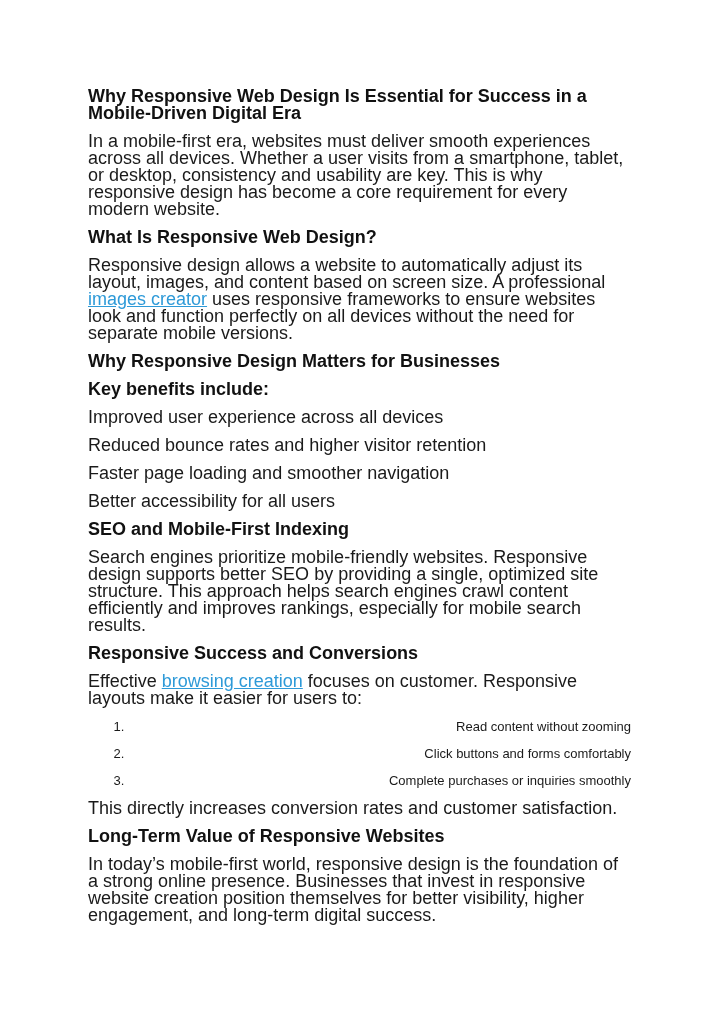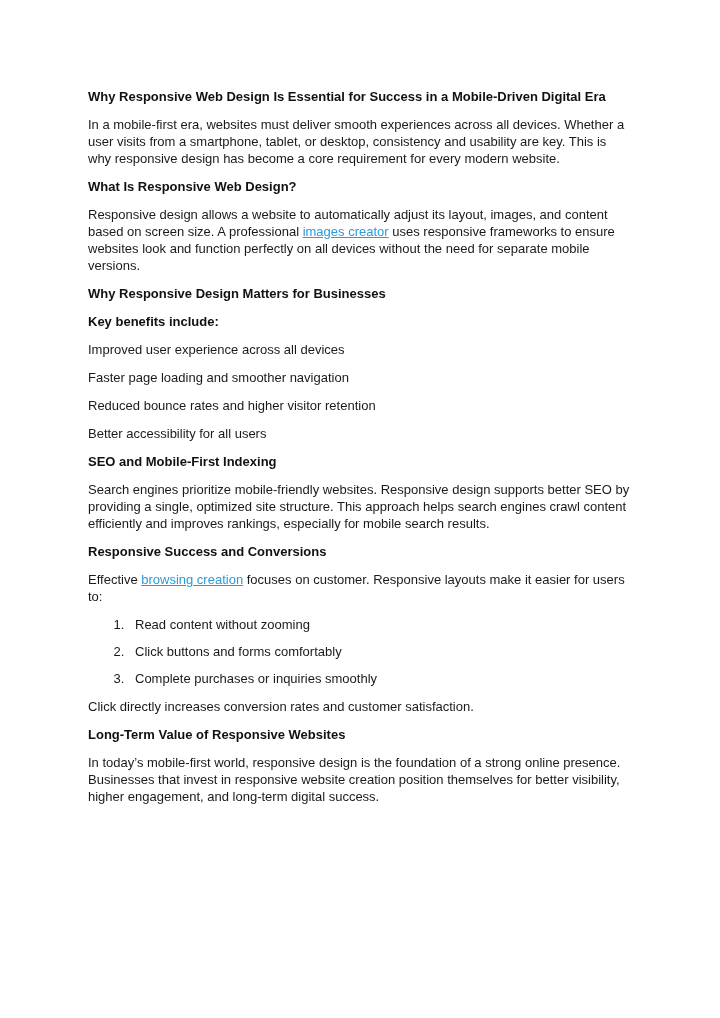--- a/index.html
+++ b/index.html
@@ -21,36 +21,37 @@
     padding: 88px 89px 0 88px;
     background: #ffffff;
   }
   .doc {
     font-size: 13px;
     line-height: 17px;
   }
   .doc p, .doc h1, .doc h2, .doc h3 {
     margin: 0 0 11px 0;
     padding: 0;
-    font-size: 13px;
+    font-size: 18px;
     line-height: 17px;
   }
   h1.doc-title, h2.doc-heading, h3.doc-heading {
     font-weight: 700;
     color: #111111;
   }
   .doc a.doc-link {
     color: #2e9ad8;
     text-decoration: underline;
     cursor: pointer;
   }
   ol.doc-list {
     margin: 0 0 11px 0;
     padding: 0 0 0 40px;
     list-style: decimal outside;
+    text-align: right;
   }
   ol.doc-list li {
     margin: 0 0 10px 0;
     padding-left: 7px;
     font-size: 13px;
     line-height: 17px;
   }
 </style>
 </head>
 <body>
@@ -62,35 +63,35 @@
 
     <p>In a mobile-first era, websites must deliver smooth experiences across all devices. Whether a user visits from a smartphone, tablet, or desktop, consistency and usability are key. This is why responsive design has become a core requirement for every modern website.</p>
 
     <h2 class="doc-heading">What Is Responsive Web Design?</h2>
     <p><span>Responsive design allows a website to automatically adjust its layout, images, and content based on screen size. A professional </span><a class="doc-link" href="#">images creator</a><span> uses responsive frameworks to ensure websites look and function perfectly on all devices without the need for separate mobile versions.</span></p>
 
     <h2 class="doc-heading">Why Responsive Design Matters for Businesses</h2>
 
     <h3 class="doc-heading">Key benefits include:</h3>
     <p>Improved user experience across all devices</p>
+    <p>Reduced bounce rates and higher visitor retention</p>
     <p>Faster page loading and smoother navigation</p>
-    <p>Reduced bounce rates and higher visitor retention</p>
     <p>Better accessibility for all users</p>
 
     <h2 class="doc-heading">SEO and Mobile-First Indexing</h2>
     <p>Search engines prioritize mobile-friendly websites. Responsive design supports better SEO by providing a single, optimized site structure. This approach helps search engines crawl content efficiently and improves rankings, especially for mobile search results.</p>
 
     <h2 class="doc-heading">Responsive Success and Conversions</h2>
     <p><span>Effective </span><a class="doc-link" href="#">browsing creation</a><span> focuses on customer. Responsive layouts make it easier for users to:</span></p>
 
     <ol class="doc-list">
       <li>Read content without zooming</li>
       <li>Click buttons and forms comfortably</li>
       <li>Complete purchases or inquiries smoothly</li>
     </ol>
 
-    <p>Click directly increases conversion rates and customer satisfaction.</p>
+    <p>This directly increases conversion rates and customer satisfaction.</p>
 
     <h2 class="doc-heading">Long-Term Value of Responsive Websites</h2>
     <p>In today’s mobile-first world, responsive design is the foundation of a strong online presence. Businesses that invest in responsive website creation position themselves for better visibility, higher engagement, and long-term digital success.</p>
 
   </div>
 </div>
 
 </body></html>

